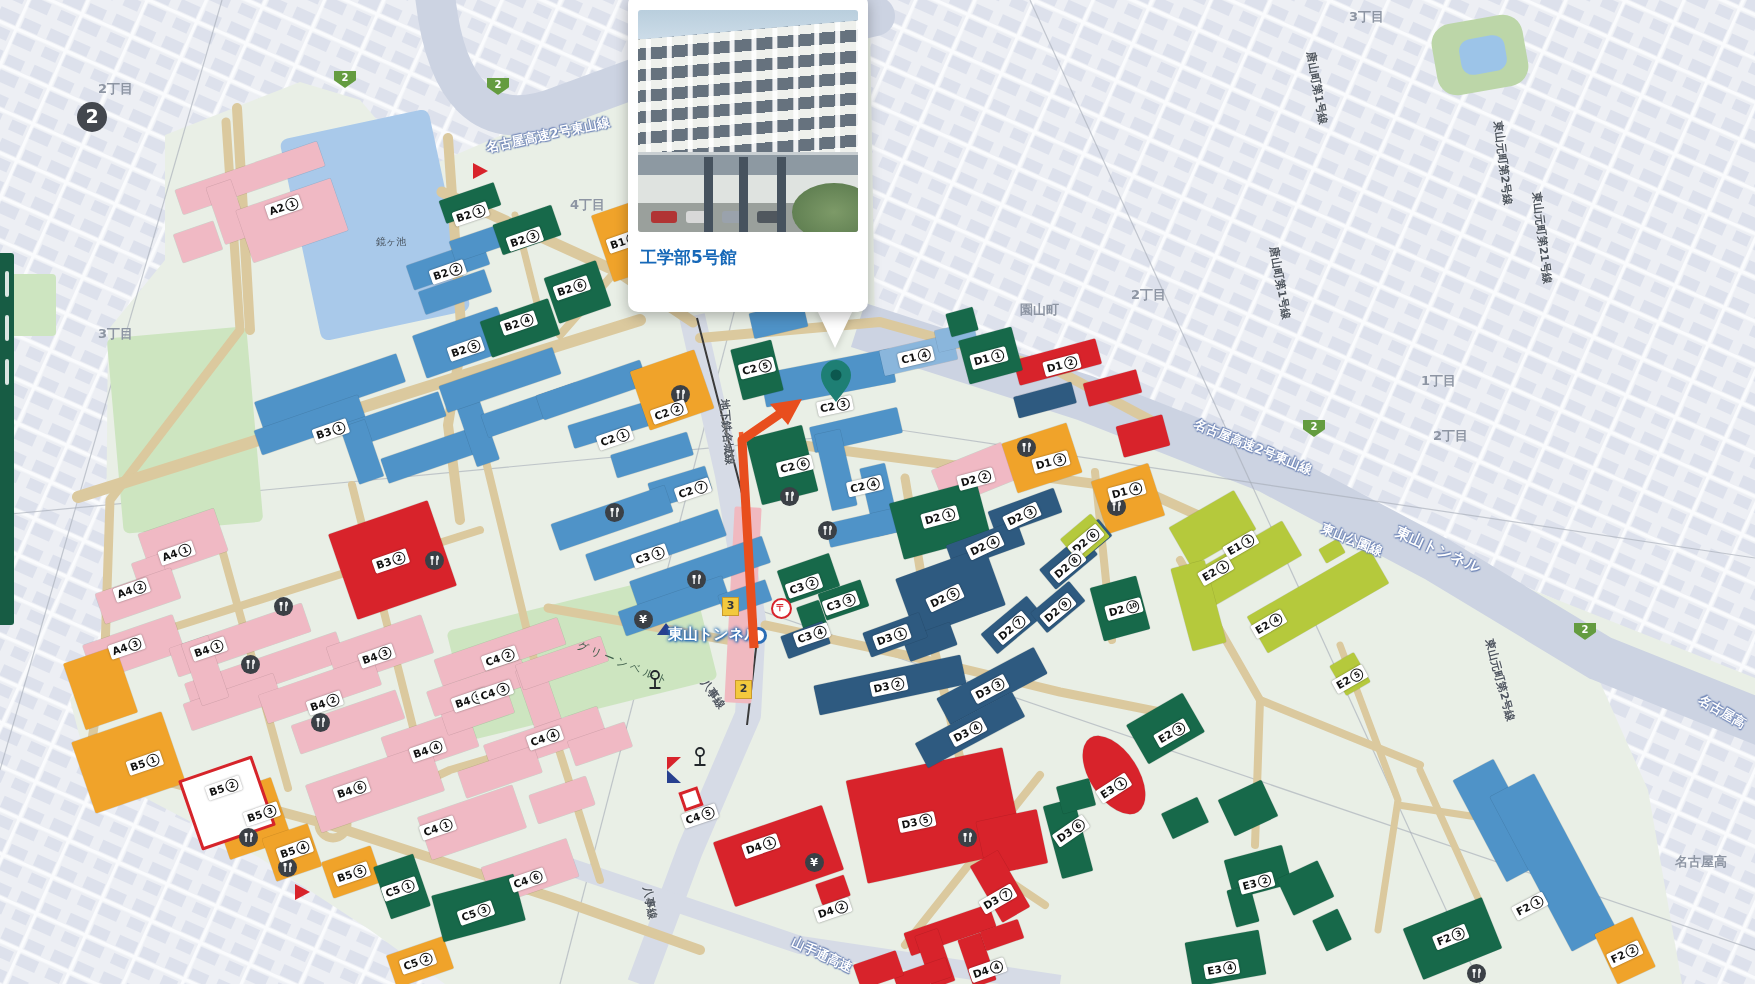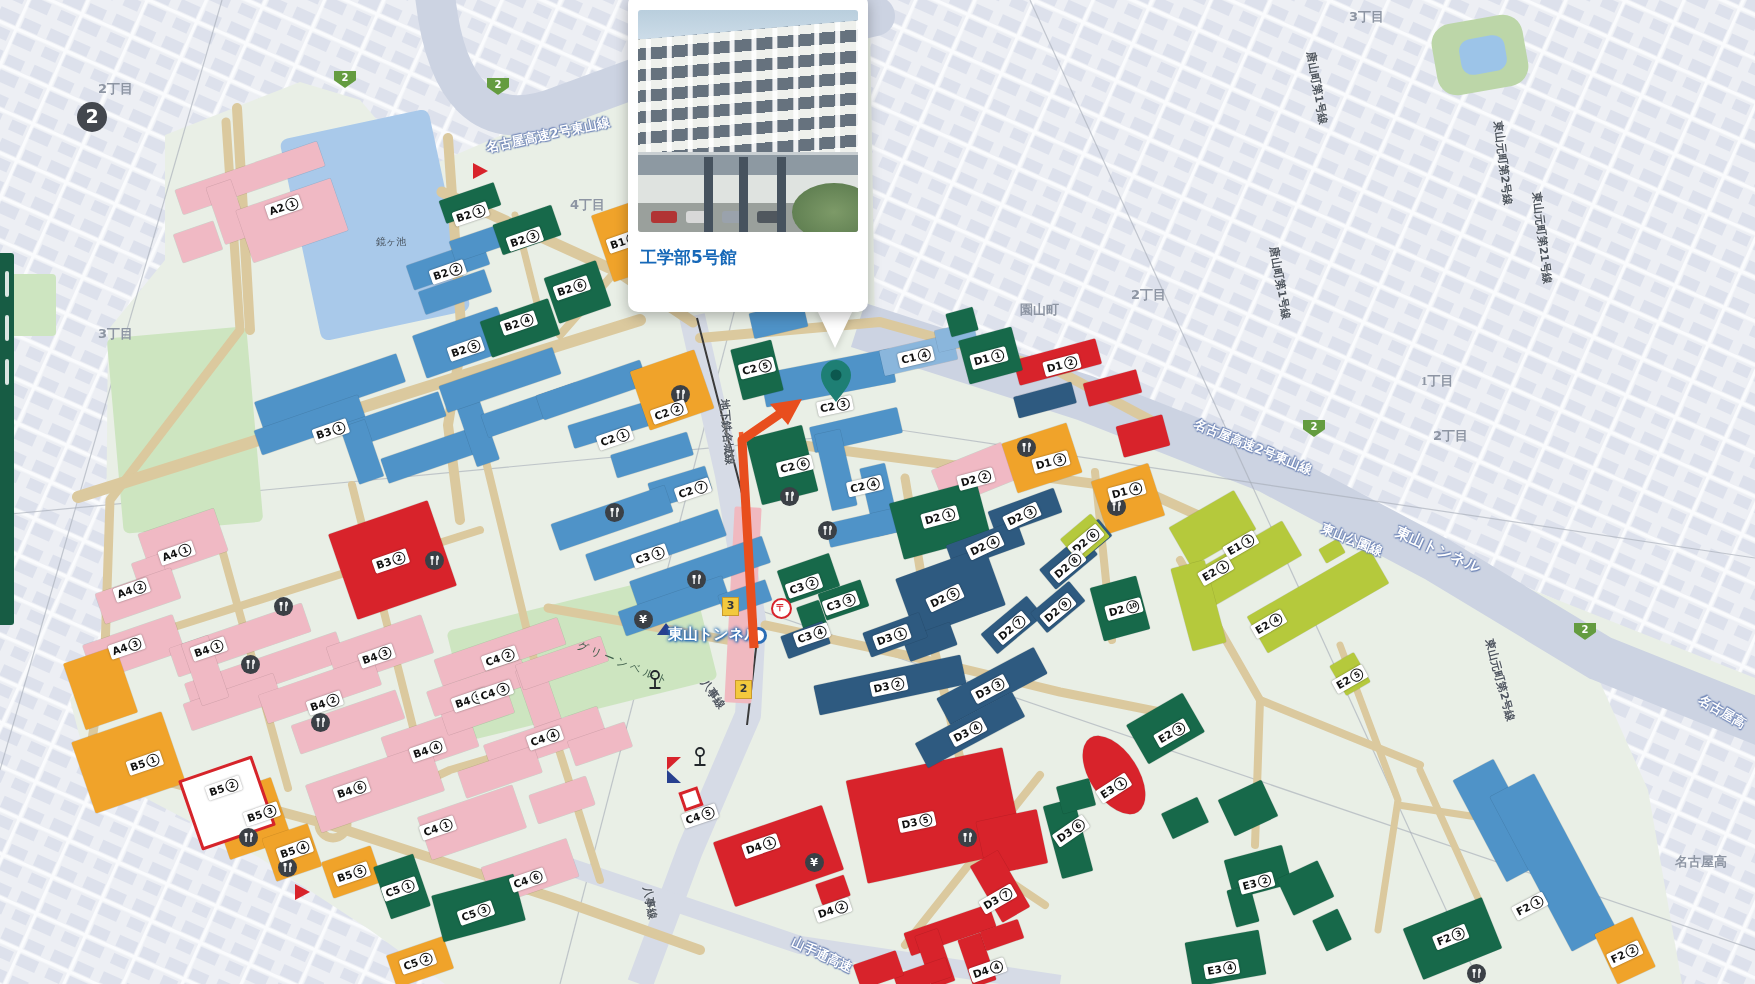--- a/index.html
+++ b/index.html
@@ -730,21 +730,21 @@
       <div class="lbl" style="left: 1451px; top: 937px; transform: translate(-50%, -50%) rotate(-22deg);">
         <span>F2</span>
         <span class="cn">3</span>
       </div>
       <div class="alab" style="left: 98px; top: 80px;">2丁目</div>
       <div class="alab" style="left: 98px; top: 325px;">3丁目</div>
       <div class="alab" style="left: 570px; top: 196px;">4丁目</div>
       <div class="alab" style="left: 1020px; top: 301px;">園山町</div>
       <div class="alab" style="left: 1131px; top: 286px;">2丁目</div>
       <div class="alab" style="left: 1349px; top: 8px;">3丁目</div>
-      <div class="alab" style="left: 1421px; top: 372px; font-family: Liberation Serif, serif;">1丁目</div>
+      <div class="alab" style="left: 1421px; top: 372px;">1丁目</div>
       <div class="alab" style="left: 1433px; top: 427px;">2丁目</div>
       <div class="alab" style="left: 1675px; top: 853px;">名古屋高</div>
       <div class="alab small" style="left: 376px; top: 235px;">鏡ヶ池</div>
       <div class="alab parklab" style="left: 574px; top: 656px; transform: rotate(22deg);">グリーンベルト</div>
       <div class="rl rl-hw" style="left: 548px; top: 135px; transform: translate(-50%, -50%) rotate(-12deg);">名古屋高速2号東山線</div>
       <div class="rl rl-hw" style="left: 1253px; top: 447px; transform: translate(-50%, -50%) rotate(22deg);">名古屋高速2号東山線</div>
       <div class="rl rl-hw" style="left: 1352px; top: 540px; transform: translate(-50%, -50%) rotate(22deg);">東山公園線</div>
       <div class="rl rl-hw big" style="left: 1438px; top: 550px; transform: translate(-50%, -50%) rotate(24deg);">東山トンネル</div>
       <div class="rl rl-hw" style="left: 1722px; top: 712px; transform: translate(-50%, -50%) rotate(30deg);">名古屋高</div>
       <div class="rl rl-dark" style="left: 1317px; top: 88px; transform: translate(-50%, -50%) rotate(80deg);">唐山町第1号線</div>

